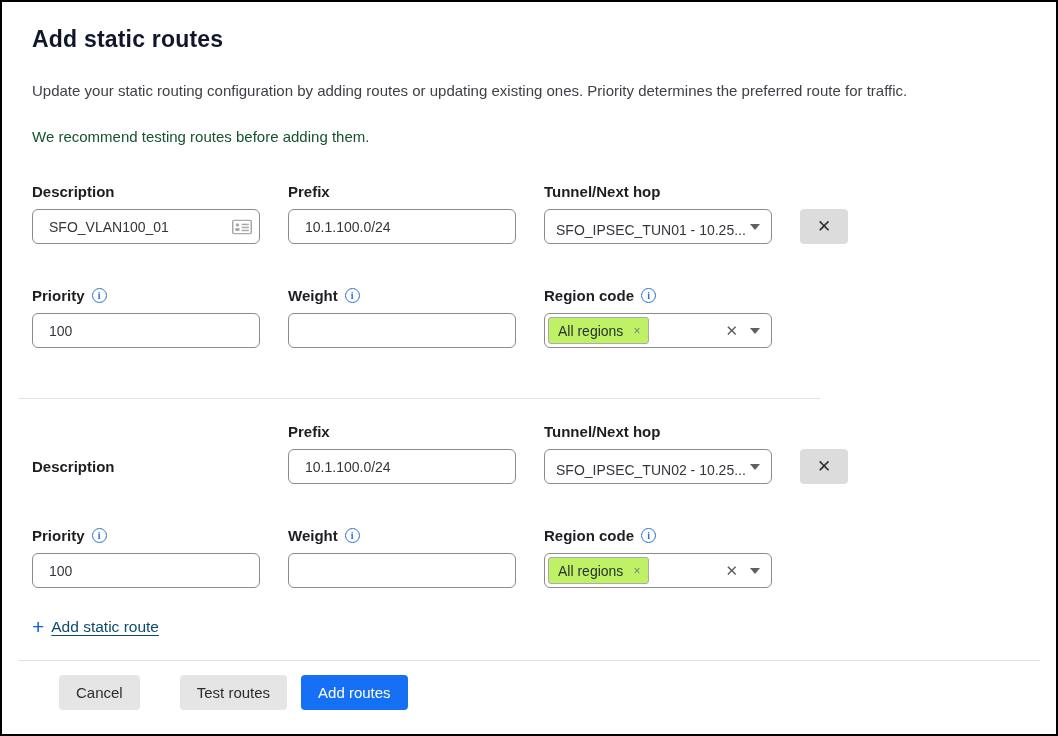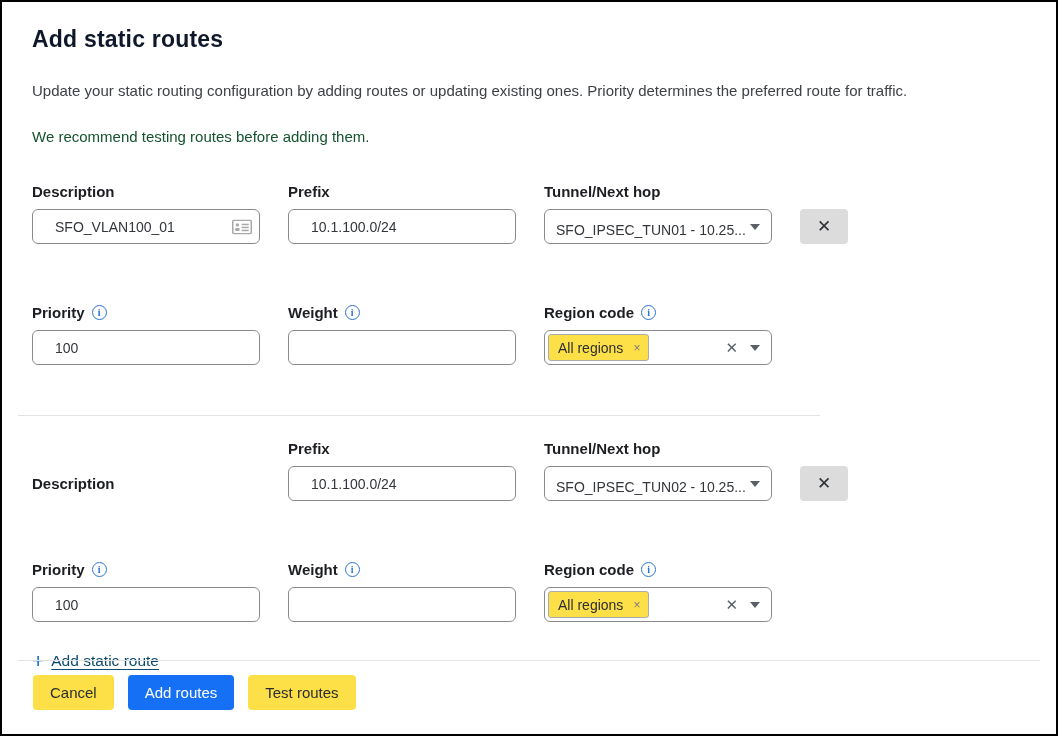--- a/index.html
+++ b/index.html
@@ -19,33 +19,33 @@
     font-size:23px;
     font-weight:700;
     color:#0f172a;
     letter-spacing:.2px;
   }
   .intro { margin-top:28px; font-size:15px; color:#3e4146; line-height:1.35; }
   .intro2 { margin-top:27px; font-size:15px; color:#14532d; }
 
   .field-row { display:flex; gap:28px; align-items:flex-end; }
   .row-top { margin-top:38px; }
-  .row-gap { margin-top:60px; }
+  .row-gap { margin-top:43px; }
 
   .field { width:228px; }
   .field-label {
     display:flex; align-items:center; gap:7px;
     font-size:15px; font-weight:700; color:#1c1e22;
     margin-bottom:9px;
   }
 
   .text-input {
     width:100%; height:35px;
     border:1px solid #8b8b8b; border-radius:6px;
-    padding:0 22px; font-size:14px; color:#33363b;
+    padding:0 16px; font-size:14px; color:#33363b;
     font-family:"Liberation Sans", sans-serif;
     background:#fff; outline:none;
   }
   .input-wrap { position:relative; }
   .autofill-icon {
     position:absolute; right:8px; top:50%; transform:translateY(-50%);
     display:flex; opacity:.85;
   }
 
   .select-box {
@@ -58,21 +58,21 @@
   .select-text { white-space:nowrap; overflow:hidden;margin-top:7px; }
   .caret {
     width:0; height:0; margin-left:auto;
     border-left:5px solid transparent;
     border-right:5px solid transparent;
     border-top:6px solid #5c6066;
   }
 
   .multi-select { padding:0 11px 0 3px; }
   .region-tag {
-    background:#fde047; border:1px solid #ababab; border-radius:3px;
+    background:#bef264; border:1px solid #ababab; border-radius:3px;
     height:27px; display:flex; align-items:center; gap:10px;
     padding:0 8px 0 9px; font-size:14px; color:#2c2e32;
   }
   .tag-x { font-size:12px; color:#7a7d82; cursor:pointer; }
   .clear-x { margin-left:auto; font-size:15px; color:#5c6066; cursor:pointer; padding-right:12px; }
   .multi-select .caret { margin-left:0; }
 
   .delete-btn {
     width:48px; height:35px; flex:0 0 48px;
     background:#dcdcdc; border:none; border-radius:4px;
@@ -108,21 +108,21 @@
     position:absolute; left:16px; right:16px; bottom:24px;
     border-top:1px solid #e2e2e2;
     padding:14px 0 0 15px;
     display:flex; gap:14px;
   }
   .btn {
     height:35px; border:none; border-radius:4px;
     font-size:15px; padding:0 17px; cursor:pointer;
     font-family:"Liberation Sans", sans-serif;
   }
-  .btn-gray { background:#fde047; color:#2a2d31; }
+  .btn-gray { background:#e5e5e5; color:#2a2d31;margin-left:26px; }
   .btn-primary { background:#1670f5; color:#ffffff; }
 </style>
 </head>
 <body>
 
 <div class="dialog">
 
   <h1 class="title">Add static routes</h1>
 
   <p class="intro">Update your static routing configuration by adding routes or updating existing ones. Priority determines the preferred route for traffic.</p>
@@ -241,17 +241,17 @@
     </div>
   </div>
 
   <div class="add-link-row">
     <span class="plus-glyph">+</span>
     <a class="add-link">Add static route</a>
   </div>
 
   <div class="footer">
     <button class="btn btn-gray">Cancel</button>
+    <button class="btn btn-gray">Test routes</button>
     <button class="btn btn-primary">Add routes</button>
-    <button class="btn btn-gray">Test routes</button>
   </div>
 
 </div>
 
 </body></html>

